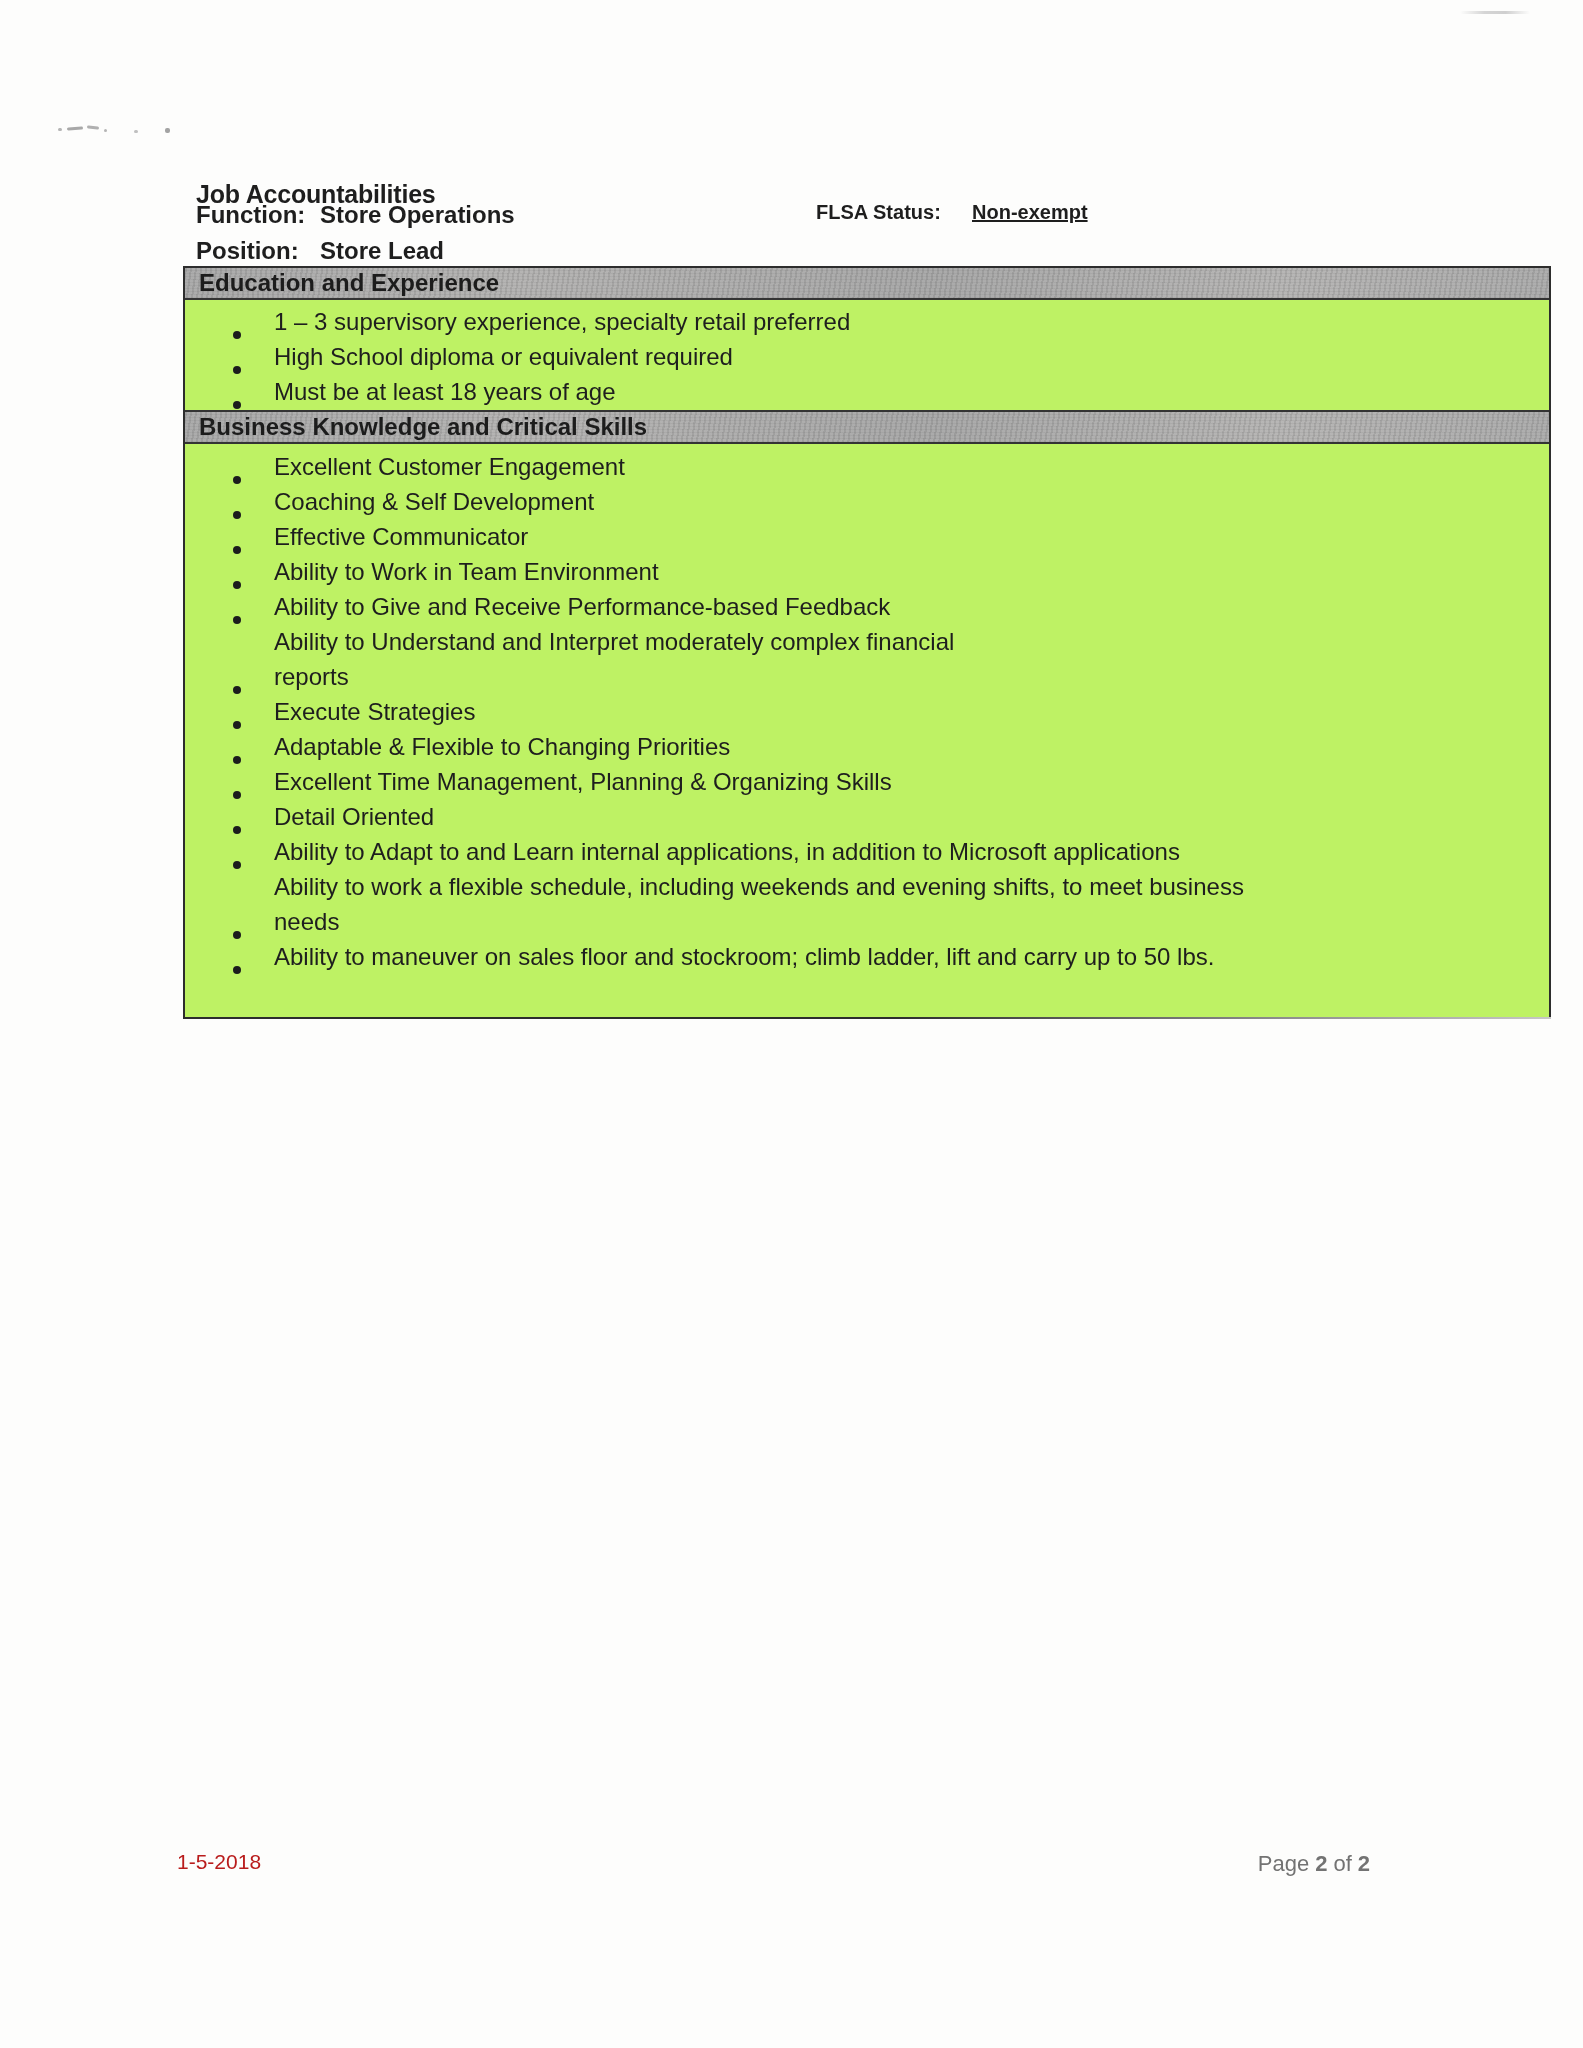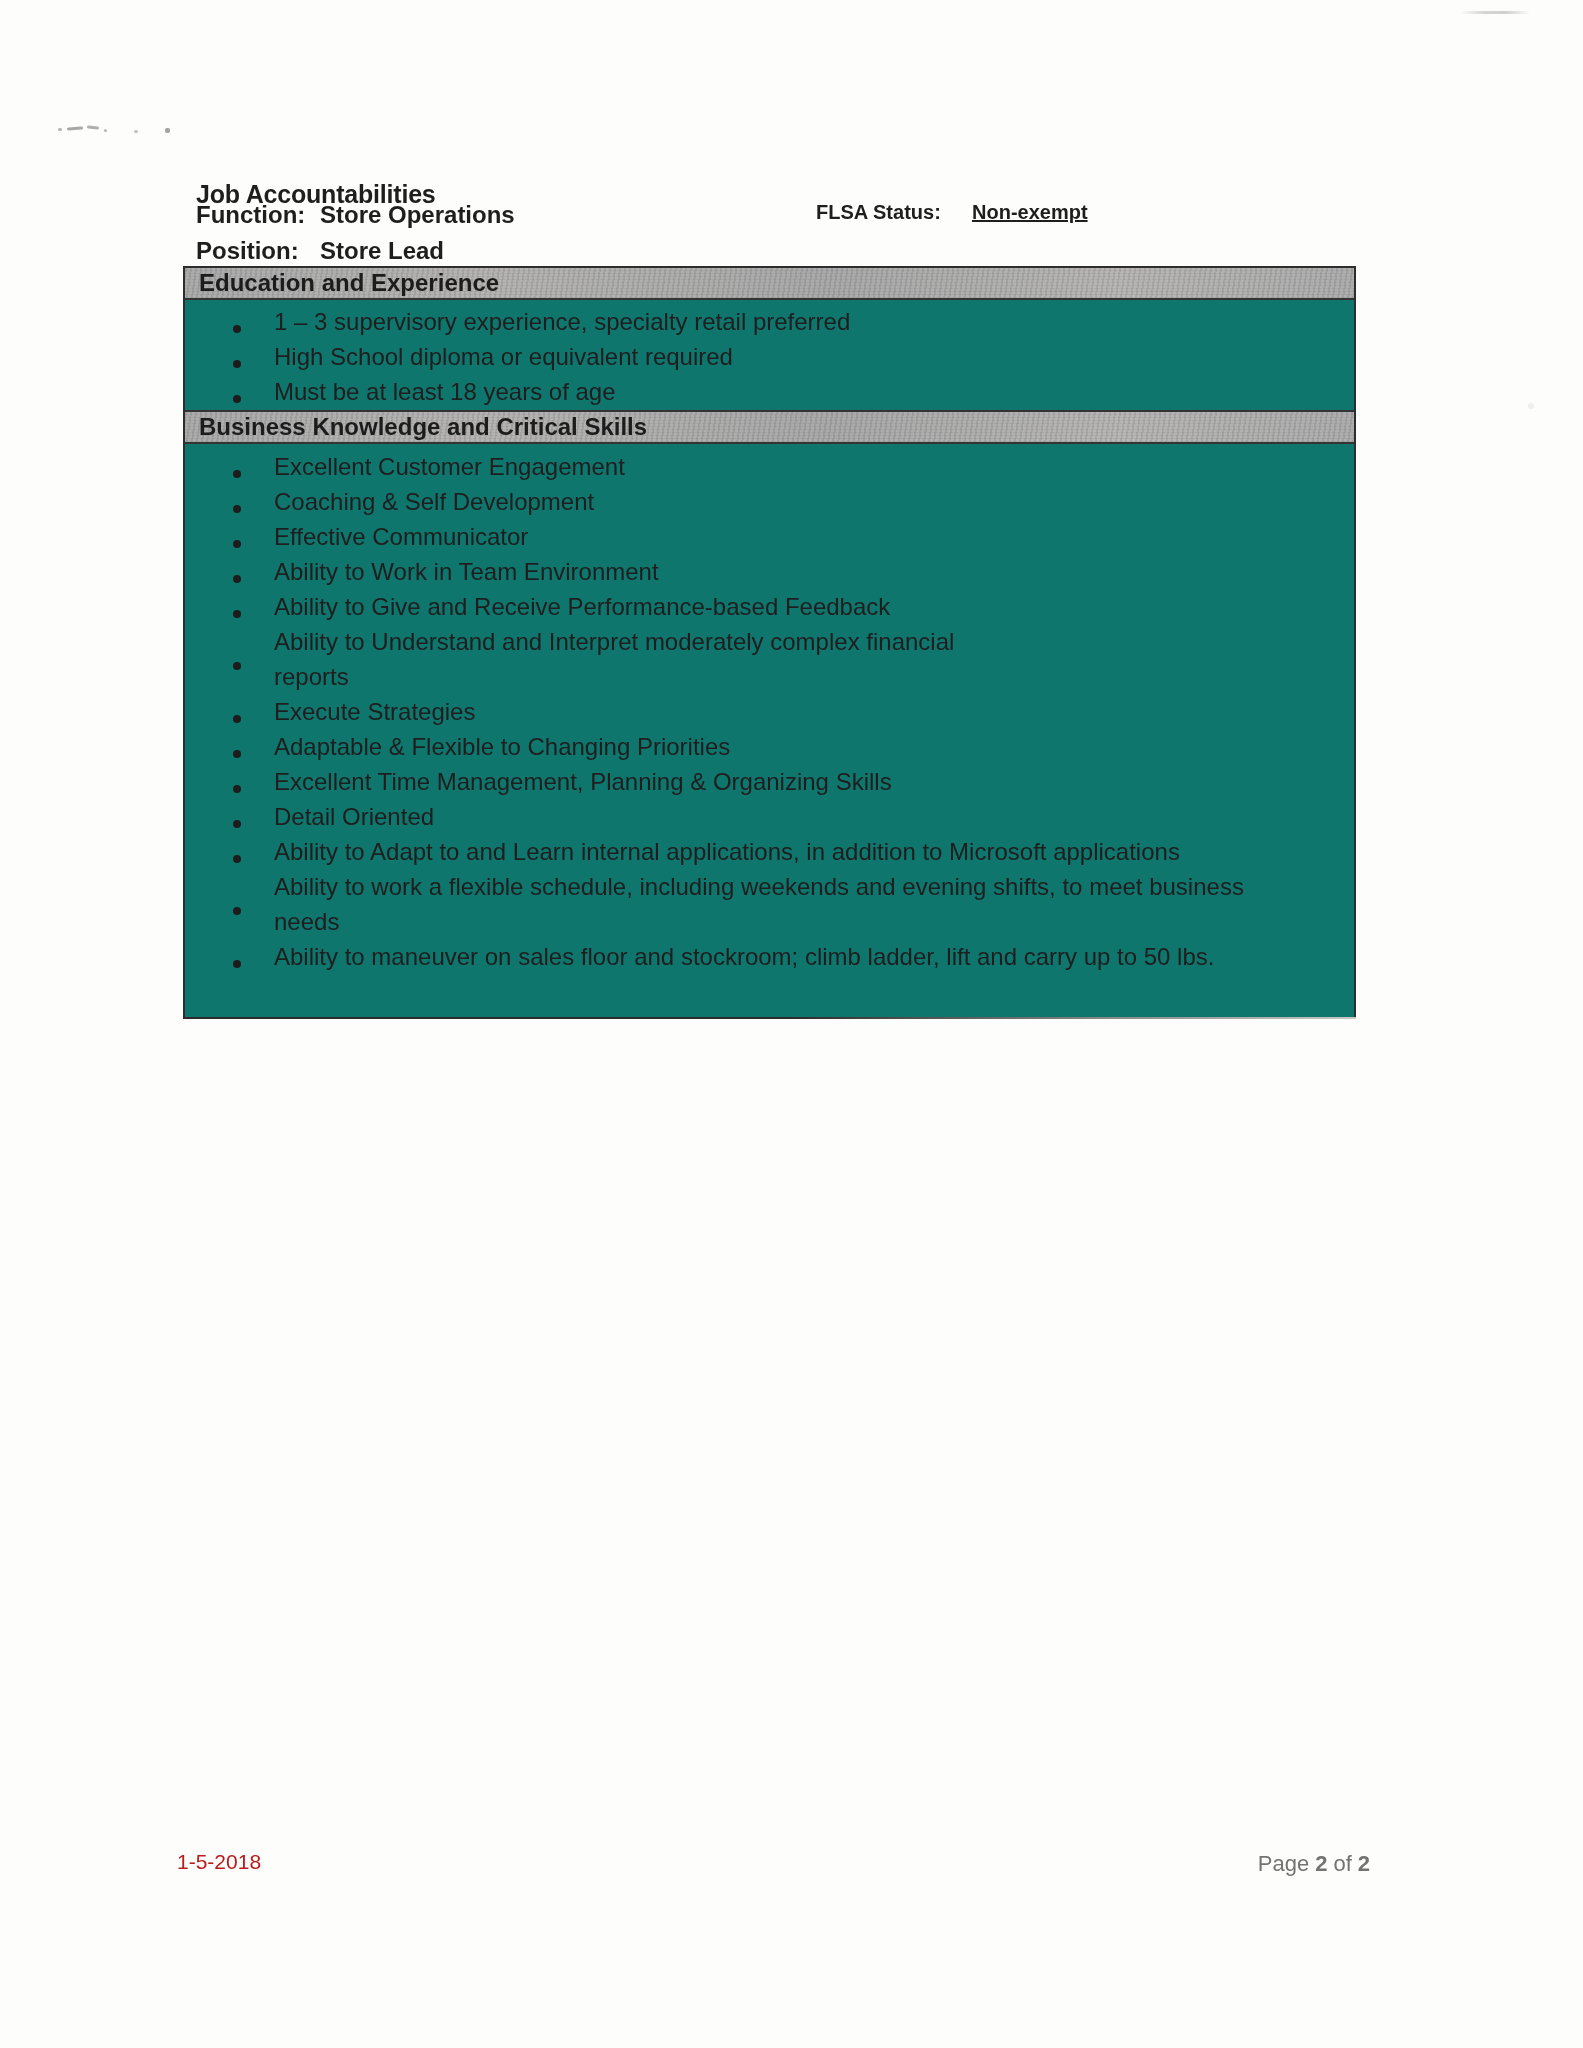--- a/index.html
+++ b/index.html
@@ -31,44 +31,44 @@
   .meta-row{position:absolute;left:196px;font-size:24px;font-weight:700;white-space:nowrap;}
   .meta-row .lbl{display:inline-block;}
   .row-function{top:201px;}
   .row-position{top:237px;}
   .row-function .lbl,.row-position .lbl{width:124px;}
   .flsa{position:absolute;left:816px;top:201px;font-size:20px;font-weight:700;white-space:nowrap;text-decoration:underline;}
   .flsa .lbl{display:inline-block;width:156px;}
 
   
   .jobtable{
-    position:absolute;left:183px;top:266px;width:1173px;
+    position:absolute;left:183px;top:266px;width:1368px;
     border:2px solid #2d2d2d;
-    background:#0f766e;
+    background:#bef264;
     box-sizing:border-box;
   }
   .jobtable::after{ 
     content:"";position:absolute;left:52%;right:-2px;bottom:-2px;height:2px;
     background:linear-gradient(90deg,#2d2d2d,#8f8f8f 60%,#c7c7c6);
   }
   .section-bar{
     height:30px;line-height:30px;
     border-top:2px solid #343434;border-bottom:2px solid #343434;
     background:
       repeating-linear-gradient(98deg, rgba(0,0,0,0.06) 0 2px, rgba(255,255,255,0.05) 2px 5px),
       repeating-linear-gradient(0deg, rgba(0,0,0,0.04) 0 1px, rgba(255,255,255,0.02) 1px 3px),
       linear-gradient(90deg,#a6a6a6,#b0afae 25%,#a4a4a4 55%,#b2b1b0 80%,#a8a8a8);
     font-size:24px;font-weight:700;color:#1c1c1c;
     padding-left:14px;
   }
   .section-bar.first{border-top:none;}
   .blist{list-style:none;margin:0;padding:4px 0 1px 0;}
   .blist.second{padding:5px 0 43px 0;}
   .blist li{
-    display:flex;align-items:center;
+    display:flex;align-items:flex-end;
     margin:0;padding:0 20px 0 48px;
     font-size:24px;line-height:35px;
   }
   .dot{flex:0 0 8px;width:8px;height:8px;border-radius:50%;background:#1c1c1c;margin:14px 0 0 0;}
   .bt{margin-left:33px;white-space:pre-line;max-width:1060px;}
 
   
   .footer-date{position:absolute;left:177px;top:1850px;font-size:21px;color:#b91c1c;}
   .footer-page{position:absolute;right:213px;top:1851px;font-size:22px;color:#737373;white-space:nowrap;}
   .footer-page span{margin-right:6px;}

